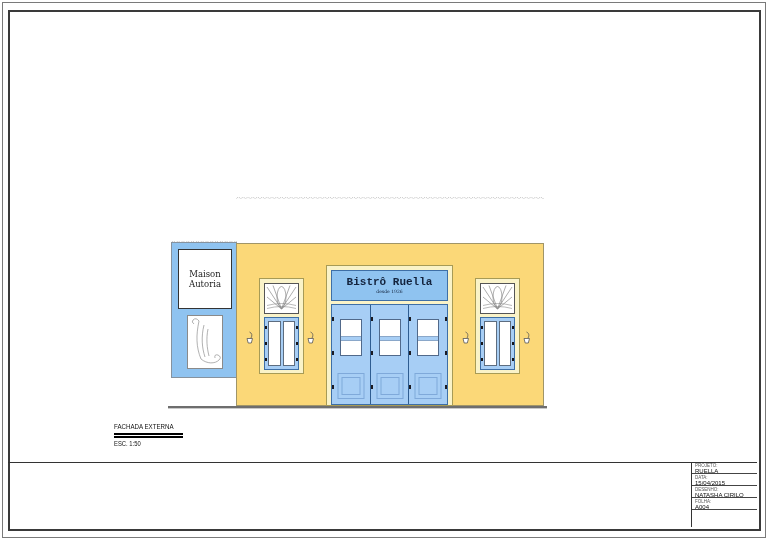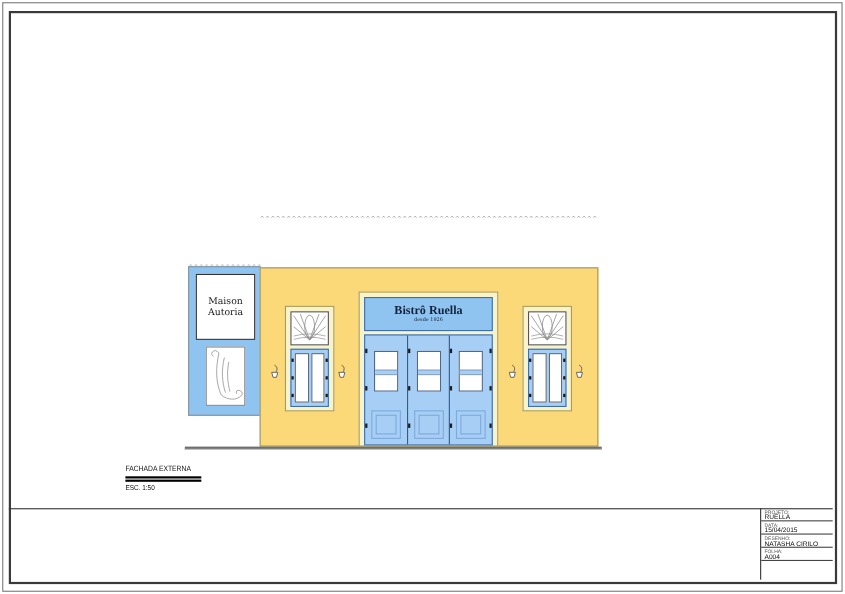--- a/index.html
+++ b/index.html
@@ -40,21 +40,21 @@
   .transom{position:absolute;left:4px;top:4px;width:35px;height:31px;background:#fff;border:1px solid #555;box-sizing:border-box;}
   .window-lower{position:absolute;left:4px;top:38px;width:35px;height:53px;background:var(--door-blue);border:1px solid var(--outline);box-sizing:border-box;}
   .pane{position:absolute;top:3px;bottom:3px;width:12.5px;background:#fff;border:1px solid #5d6d80;box-sizing:border-box;}
   .pane-l{left:3px;} .pane-r{right:3px;}
   .wdot{position:absolute;width:2px;height:3px;background:#15151a;}
 
   
   #door-assembly{left:326px;top:265px;width:127px;height:141px;background:var(--cream);border:1px solid #a79b56;box-sizing:border-box;}
   #main-sign{position:absolute;left:4px;top:4px;width:117px;height:31px;background:var(--blue);border:1px solid var(--outline);
     box-sizing:border-box;display:flex;flex-direction:column;align-items:center;justify-content:center;color:#13233d;}
-  #main-sign .name{font-family:Liberation Serif, serif;font-weight:bold;font-size:11px;line-height:12px;text-align:center;}
+  #main-sign .name{font-family:Liberation Mono, monospace;font-weight:bold;font-size:11px;line-height:12px;text-align:center;}
   #main-sign .sub{font-family:"DejaVu Serif",serif;font-size:4.5px;line-height:6px;margin-top:1px;}
   #doors{position:absolute;left:4px;top:38px;width:117px;height:101px;background:var(--door-blue);
     border:1px solid var(--outline);box-sizing:border-box;display:flex;}
   .door{flex:1;position:relative;}
   .door + .door{border-left:1px solid #2f5d91;}
   .door-window{position:absolute;left:50%;transform:translateX(-50%);top:14px;width:22px;height:37px;
     background:#fff;border:1px solid #51698a;box-sizing:border-box;}
   .door-window::after{content:"";position:absolute;left:0;right:0;top:16px;height:3px;background:var(--door-blue);
     border-top:1px solid #8aa7c9;border-bottom:1px solid #8aa7c9;}
   .door-panel{position:absolute;left:50%;transform:translateX(-50%);top:68px;width:27px;height:26px;

